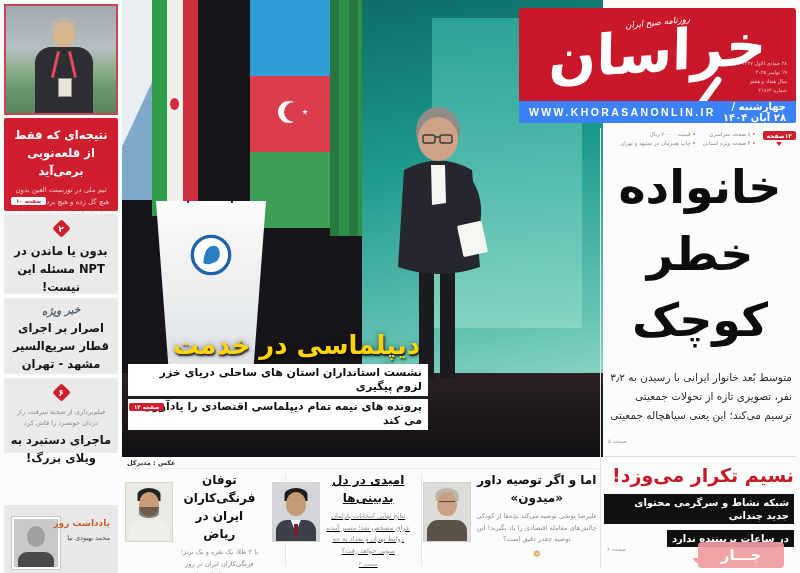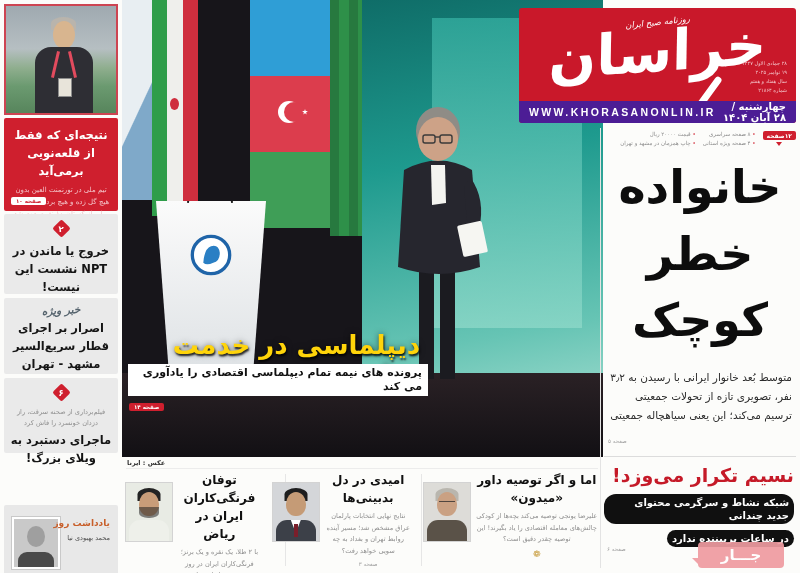--- a/index.html
+++ b/index.html
@@ -82,21 +82,21 @@
   .photo-credit{position:absolute;left:127px;top:459px;font-size:6.5px;font-weight:bold;color:#333;direction:rtl;}
   
   .nameplate{position:absolute;left:519px;top:8px;width:277px;height:115px;background:#c9182a;
     border-radius:3px;z-index:10;overflow:hidden;}
   .tagline{position:absolute;top:9px;left:0;right:0;text-align:center;color:#fff;font-size:8.5px;
     font-style:italic;transform:rotate(-6deg);}
   .brand{position:absolute;top:16px;left:0;right:0;text-align:center;color:#fff;font-size:56px;
     font-weight:bold;transform:rotate(-4deg) skewX(-5deg);line-height:1;}
   .issue-lines{position:absolute;right:9px;bottom:28px;text-align:right;color:#f3c3c8;font-size:5px;
     line-height:1.8;direction:rtl;}
-  .black-bar{position:absolute;left:0;right:0;bottom:0;height:22px;background:#4c1d95;display:flex;
+  .black-bar{position:absolute;left:0;right:0;bottom:0;height:22px;background:#3b82f6;display:flex;
     align-items:center;justify-content:space-between;padding:0 10px;box-sizing:border-box;}
   .site{color:#fff;font-size:10.5px;font-weight:bold;letter-spacing:2.4px;font-family:"Liberation Sans",sans-serif;}
   .bar-date{direction:rtl;color:#fff;font-size:10px;font-weight:bold;}
   .swoosh{position:absolute;right:86px;bottom:4px;width:7px;height:46px;background:#fff;
     transform:rotate(36deg);border-radius:4px;}
   
   .vr1{position:absolute;left:600px;top:128px;width:1px;height:440px;background:#e3e3e3;}
   .hr1{position:absolute;left:604px;top:456px;width:192px;height:1px;background:#dcdcdc;}
   .edition{position:absolute;left:604px;top:131px;width:192px;direction:rtl;display:flex;gap:7px;
     align-items:flex-start;font-size:5.5px;color:#8c8c8c;}
@@ -110,34 +110,34 @@
   .lead-sub{position:absolute;left:606px;top:368px;width:186px;direction:rtl;text-align:right;
     font-size:10.5px;color:#2c2c2c;line-height:1.8;}
   .small-ref{font-size:5.5px;color:#a0a0a0;direction:rtl;}
   .lead-ref{position:absolute;left:608px;top:438px;}
   
   .tv-head{position:absolute;left:604px;top:464px;width:190px;direction:rtl;text-align:right;
     color:#c51a28;font-size:19px;font-weight:900;}
   .tv-lines{position:absolute;left:604px;top:494px;width:190px;direction:rtl;text-align:right;}
   .tv-lines div{margin-bottom:3px;}
   .tv-lines span{display:inline-block;background:#101010;color:#fff;font-size:10px;font-weight:bold;
-    padding:2px 5px;line-height:1.3;border-radius:12px;}
+    padding:2px 5px;line-height:1.3;}
   .tv-ref{position:absolute;left:607px;top:546px;}
   .jar{position:absolute;left:698px;top:542px;width:86px;height:26px;background:#ef9ba1;opacity:.92;
     border-radius:4px;display:flex;align-items:center;justify-content:center;color:#fff;
     font-weight:bold;font-size:15px;z-index:20;}
   .jar::before{content:"";position:absolute;left:-6px;bottom:3px;width:0;height:0;
     border-top:7px solid #ef9ba1;border-left:7px solid transparent;}
   
   .strip-hr{position:absolute;left:126px;top:468px;width:472px;height:1px;background:#ececec;}
   .teasers{position:absolute;left:126px;top:471px;width:472px;height:98px;direction:rtl;
     display:flex;gap:12px;}
   .t-div{position:absolute;top:474px;width:1px;height:92px;background:#e6e6e6;}
   .teaser{display:flex;gap:6px;}
-  .tz-a{width:176px;} .tz-b{width:140px;} .tz-c{width:136px;}
+  .tz-a{width:176px;} .tz-b{width:140px;text-decoration:underline;} .tz-c{width:136px;}
   .t-text{flex:1;}
   .t-title{font-size:12px;font-weight:bold;color:#111;text-align:center;line-height:1.5;}
   .t-body{font-size:6.6px;color:#8f8f8f;text-align:center;line-height:1.75;margin-top:4px;}
   .t-ref{text-align:center;margin-top:4px;}
   .t-photo{width:46px;height:58px;background:var(--bg,#e9e9e9);box-shadow:0 0 0 1px #d3d3d3;
     position:relative;overflow:hidden;flex:none;margin-top:12px;}
   .tp-hair{position:absolute;left:50%;transform:translateX(-50%);top:5px;width:23px;height:13px;
     border-radius:50% 50% 0 0;background:var(--hair,#3a3a3a);}
   .tp-head{position:absolute;left:50%;transform:translateX(-50%);top:9px;width:20px;height:24px;
     border-radius:50% 50% 46% 46%;background:var(--skin,#d0a886);}
@@ -176,21 +176,21 @@
   <div class="sb sport-box fa" style="position:absolute;">
     <div class="sport-title">نتیجه‌ای که فقط از قلعه‌نویی برمی‌آید</div>
     <div class="sport-body">تیم ملی در تورنمنت العین بدون هیچ گل زده و هیچ برد، با شکست برابر ازبکستان ۱۰ نفره، دوم شد</div>
     <div class="sport-pill">صفحه ۱۰</div>
   </div>
 
   <div class="sb gray-box npt-box fa" style="position:absolute;">
     <div class="diamond">
         <span>۲</span>
       </div>
-    <div class="box-title">خروج یا ماندن در NPT نشست این نیست!</div>
+    <div class="box-title">بدون یا ماندن در NPT مسئله این نیست!</div>
     <div class="box-kicker npt-body">رئیس کمیسیون امنیت ملی: واکنش به خیانت‌های مدیرکل آژانس دیگر نباید محدود به یک هشدار به او بماند</div>
   </div>
 
   <div class="sb gray-box train-box fa" style="position:absolute;">
     <div class="callig">خبر ویژه</div>
     <div class="box-title train-title">اصرار بر اجرای قطار سریع‌السیر مشهد - تهران</div>
   </div>
 
   <div class="sb gray-box villa-box fa" style="position:absolute;">
     <div class="diamond">
@@ -255,25 +255,26 @@
       <path d="M57 90 L71 90 L72 128 L58 130 Z" fill="#f4f4f0"></path>
       <ellipse cx="64" cy="56" rx="22" ry="24" fill="#8f8c86"></ellipse>
       <ellipse cx="64" cy="64" rx="20" ry="22" fill="#cda287"></ellipse>
       <rect x="49" y="60" width="12" height="8" rx="2" fill="none" stroke="#3a3a3a" stroke-width="1.4"></rect>
       <rect x="66" y="60" width="12" height="8" rx="2" fill="none" stroke="#3a3a3a" stroke-width="1.4"></rect>
       <line x1="61" y1="62" x2="66" y2="62" stroke="#3a3a3a" stroke-width="1.4"></line>
     </svg>
 
     <div class="photo-headline">دیپلماسی در خدمت تجارت</div>
     <div class="photo-sub">
+      <div class="photo-sub-line"><span>نشست استانداران استان های ساحلی دریای خزر لزوم پیگیری</span></div>
       <div class="photo-sub-line"><span>پرونده های نیمه تمام دیپلماسی اقتصادی را یادآوری می کند</span></div>
     </div>
     <div class="photo-pill">صفحه ۱۴</div>
   </div>
-  <div class="photo-credit">عکس : ایرنا</div>
+  <div class="photo-credit">عکس : مدیرکل</div>
 
   <div class="nameplate">
     <div class="tagline fa">روزنامه صبح ایران</div>
     <div class="brand fa">خراسان</div>
     <div class="issue-lines">
       <div>۲۸ جمادی الاول ۱۴۴۷</div>
       <div>۱۹ نوامبر ۲۰۲۵</div>
       <div>سال هفتاد و هفتم</div>
       <div>شماره ۲۱۸۶۴</div>
     </div>

